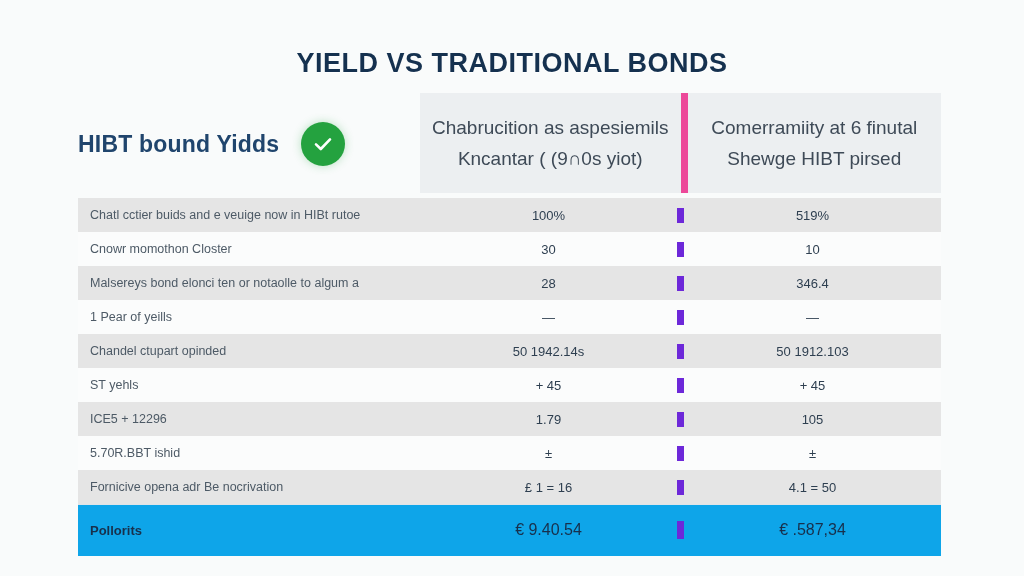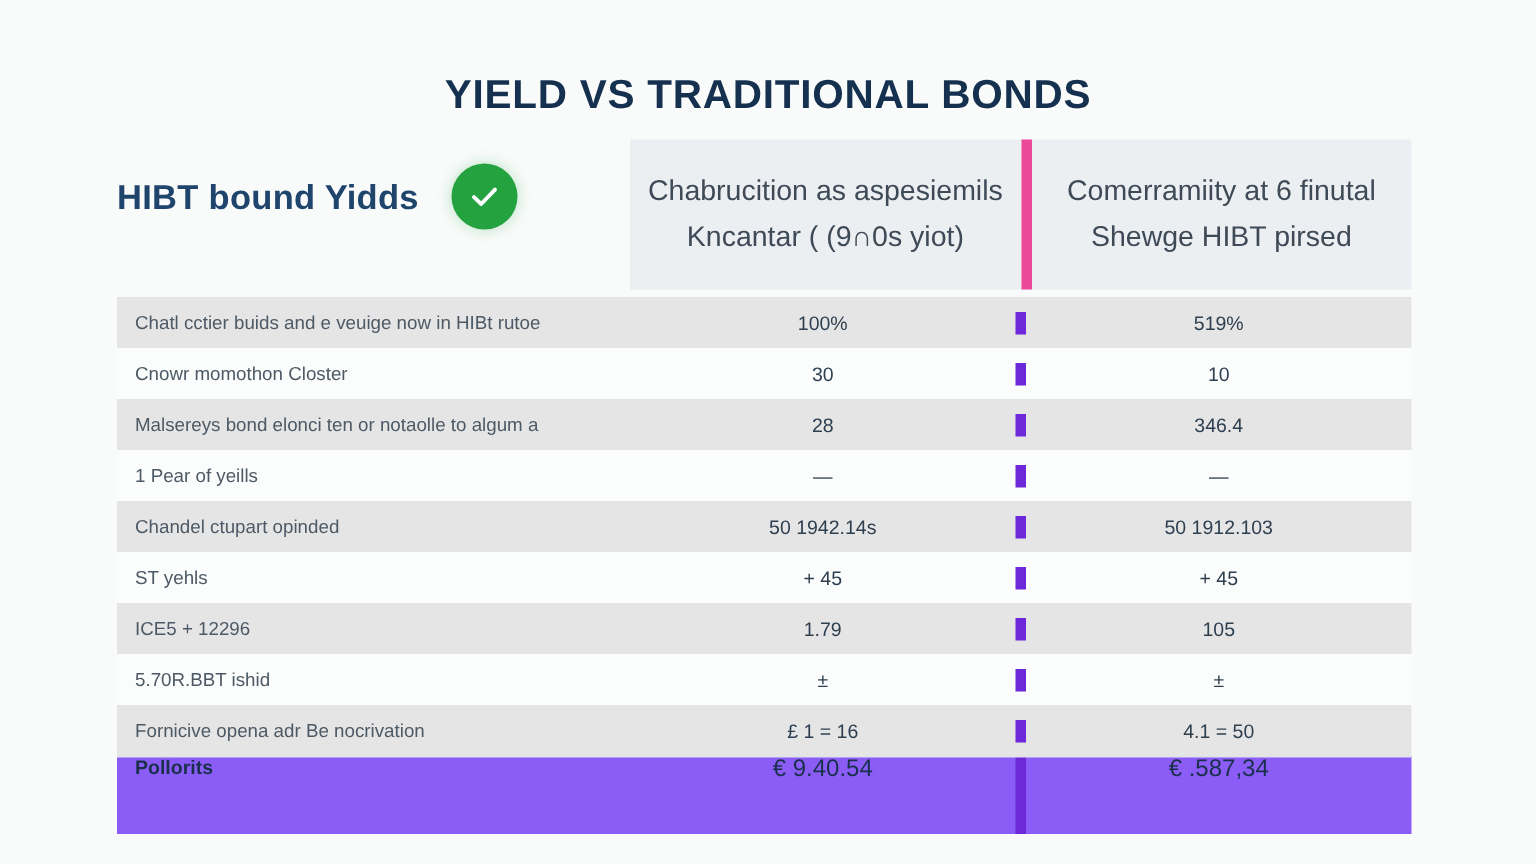--- a/index.html
+++ b/index.html
@@ -27,21 +27,21 @@
     font-weight: bold;
     letter-spacing: 0.5px;
     color: #15314f;
     text-shadow: 0 1px 0 rgba(255,255,255,0.9);
   }
 
   
   .left-heading {
     position: absolute;
     left: 78px;
-    top: 109px;
+    top: 122px;
     display: flex;
     align-items: center;
     gap: 22px;
   }
   .left-heading-text {
     font-size: 23px;
     font-weight: bold;
     color: #20456d;
     letter-spacing: 0.2px;
     white-space: nowrap;
@@ -120,21 +120,22 @@
     font-size: 13px;
     color: #2e3f50;
     box-sizing: border-box;
   }
   .cell-value.col2 { border-left: 7px solid #6d28d9; }
 
   
   .row-total {
     display: flex;
     height: 52px;
-    background: #8b5cf6;
+    align-items: center;
+    background: #0ea5e9;
     position: relative;
   }
   .row-total .cell-label {
     font-size: 13px;
     font-weight: bold;
     color: #18304c;
   }
   .row-total .cell-value {
     font-size: 16px;
     font-weight: normal;

